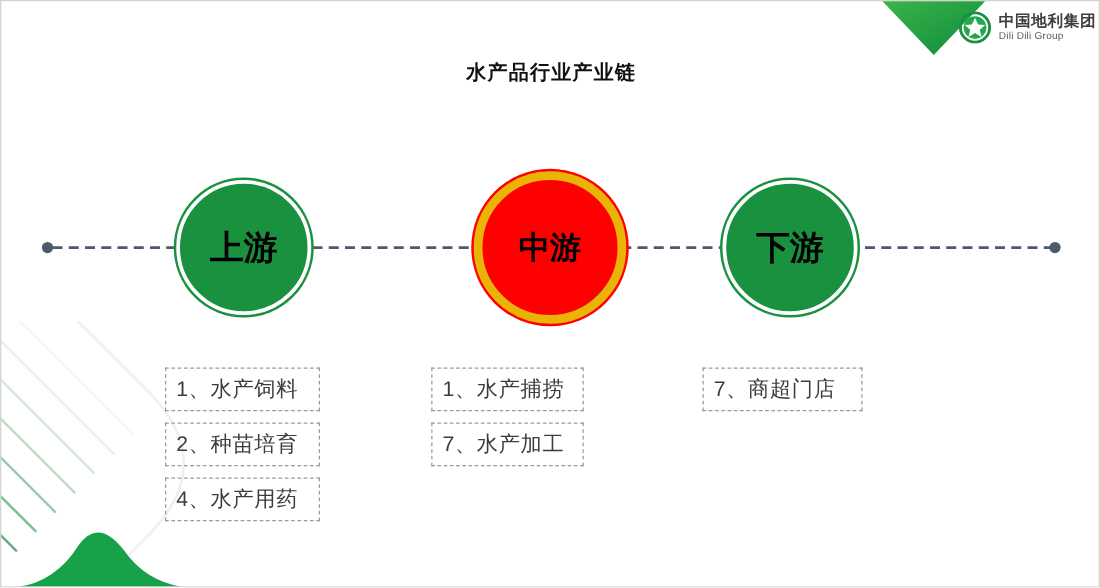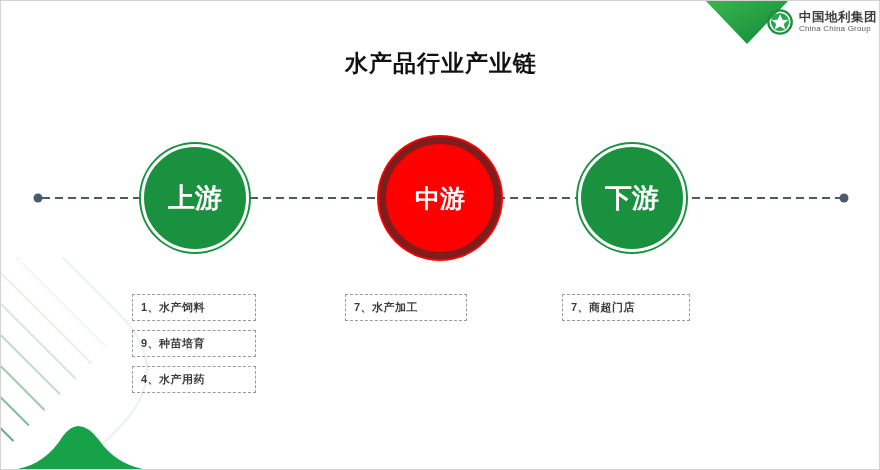--- a/index.html
+++ b/index.html
@@ -57,21 +57,21 @@
   .logo-en{
     font-size:8px;color:#5a5a5a;margin-top:2px;
     letter-spacing:.2px;white-space:nowrap;
   }
 
   
   .title{
     position:absolute;
     top:47px;left:0;width:880px;
     text-align:center;
-    font-size:23px;font-weight:bold;color:#111111;
+    font-size:16px;font-weight:bold;color:#111111;
     letter-spacing:1px;
   }
 
   
   .spine{
     position:absolute;
     top:190px;left:32px;
     width:816px;height:14px;
     pointer-events:none;
   }
@@ -89,42 +89,42 @@
     background:#1a913f;
     border:3px solid #ffffff;
     box-shadow:0 0 0 2px #1a913f;
   }
   .node-green.left{left:140px;}
   .node-green.right{left:577px;}
   .node-red{
     width:122px;height:122px;
     top:136px;left:378px;
     background:#fe0000;
-    border:7px solid #7f1d1d;
+    border:7px solid #eab308;
     box-shadow:0 0 0 2px #fe0000;
   }
   .node-label{
-    color:#ffffff;
+    color:#000000;
     font-weight:bold;
     text-align:left;
     line-height:1.04;
   }
   .node-green .node-label{font-size:27px;}
   .node-red  .node-label{font-size:25px;}
 
   
   .col{position:absolute;display:flex;flex-direction:column;gap:9px;}
   .col-left  {left:131px;top:293px;width:124px;}
   .col-mid   {left:344px;top:293px;width:122px;}
   .col-right {left:561px;top:293px;width:128px;}
 
   .item{
     border:1.4px dashed #9b9b9b;
     padding:5px 6px 5px 8px;
-    font-size:11px;font-weight:bold;color:#3c3c3c;
+    font-size:17px;font-weight:normal;color:#3c3c3c;
     text-align:left;
     letter-spacing:.5px;
     background:transparent;
     box-sizing:border-box;
     white-space:nowrap;
   }
 </style>
 </head>
 <body>
 
@@ -160,21 +160,21 @@
   </svg>
 
   <div class="logo">
     <svg class="logo-mark" viewBox="0 0 40 40">
       <circle cx="20" cy="20" r="18" fill="none" stroke="#1a913f" stroke-width="3.5"></circle>
       <circle cx="20" cy="20" r="14" fill="#25a74f"></circle>
       <path d="M20,8 L23.8,16.4 L32.6,17.0 L25.9,22.9 L28.0,31.6 L20,26.8 L12.0,31.6 L14.1,22.9 L7.4,17.0 L16.2,16.4 Z" fill="#ffffff"></path>
     </svg>
     <div class="logo-text">
       <div class="logo-cn">中国地利集团</div>
-      <div class="logo-en">China China Group</div>
+      <div class="logo-en">Dili Dili Group</div>
     </div>
   </div>
 
   <div class="title">水产品行业产业链</div>
 
   <svg class="spine" viewBox="0 0 816 14">
     <circle cx="5" cy="7" r="4.5" fill="#4b5b6b"></circle>
     <circle cx="811" cy="7" r="4.5" fill="#4b5b6b"></circle>
     <line x1="9" y1="7" x2="807" y2="7" stroke="#4b5b6b" stroke-width="2.2" stroke-dasharray="8 5"></line>
   </svg>
@@ -186,25 +186,26 @@
   <div class="node node-red">
     <span class="node-label">中游</span>
   </div>
 
   <div class="node node-green right">
     <span class="node-label">下游</span>
   </div>
 
   <div class="col col-left">
     <div class="item">1、水产饲料</div>
-    <div class="item">9、种苗培育</div>
+    <div class="item">2、种苗培育</div>
     <div class="item">4、水产用药</div>
   </div>
 
   <div class="col col-mid">
+    <div class="item">1、水产捕捞</div>
     <div class="item">7、水产加工</div>
   </div>
 
   <div class="col col-right">
     <div class="item">7、商超门店</div>
   </div>
 
 </div>
 
 </body></html>

